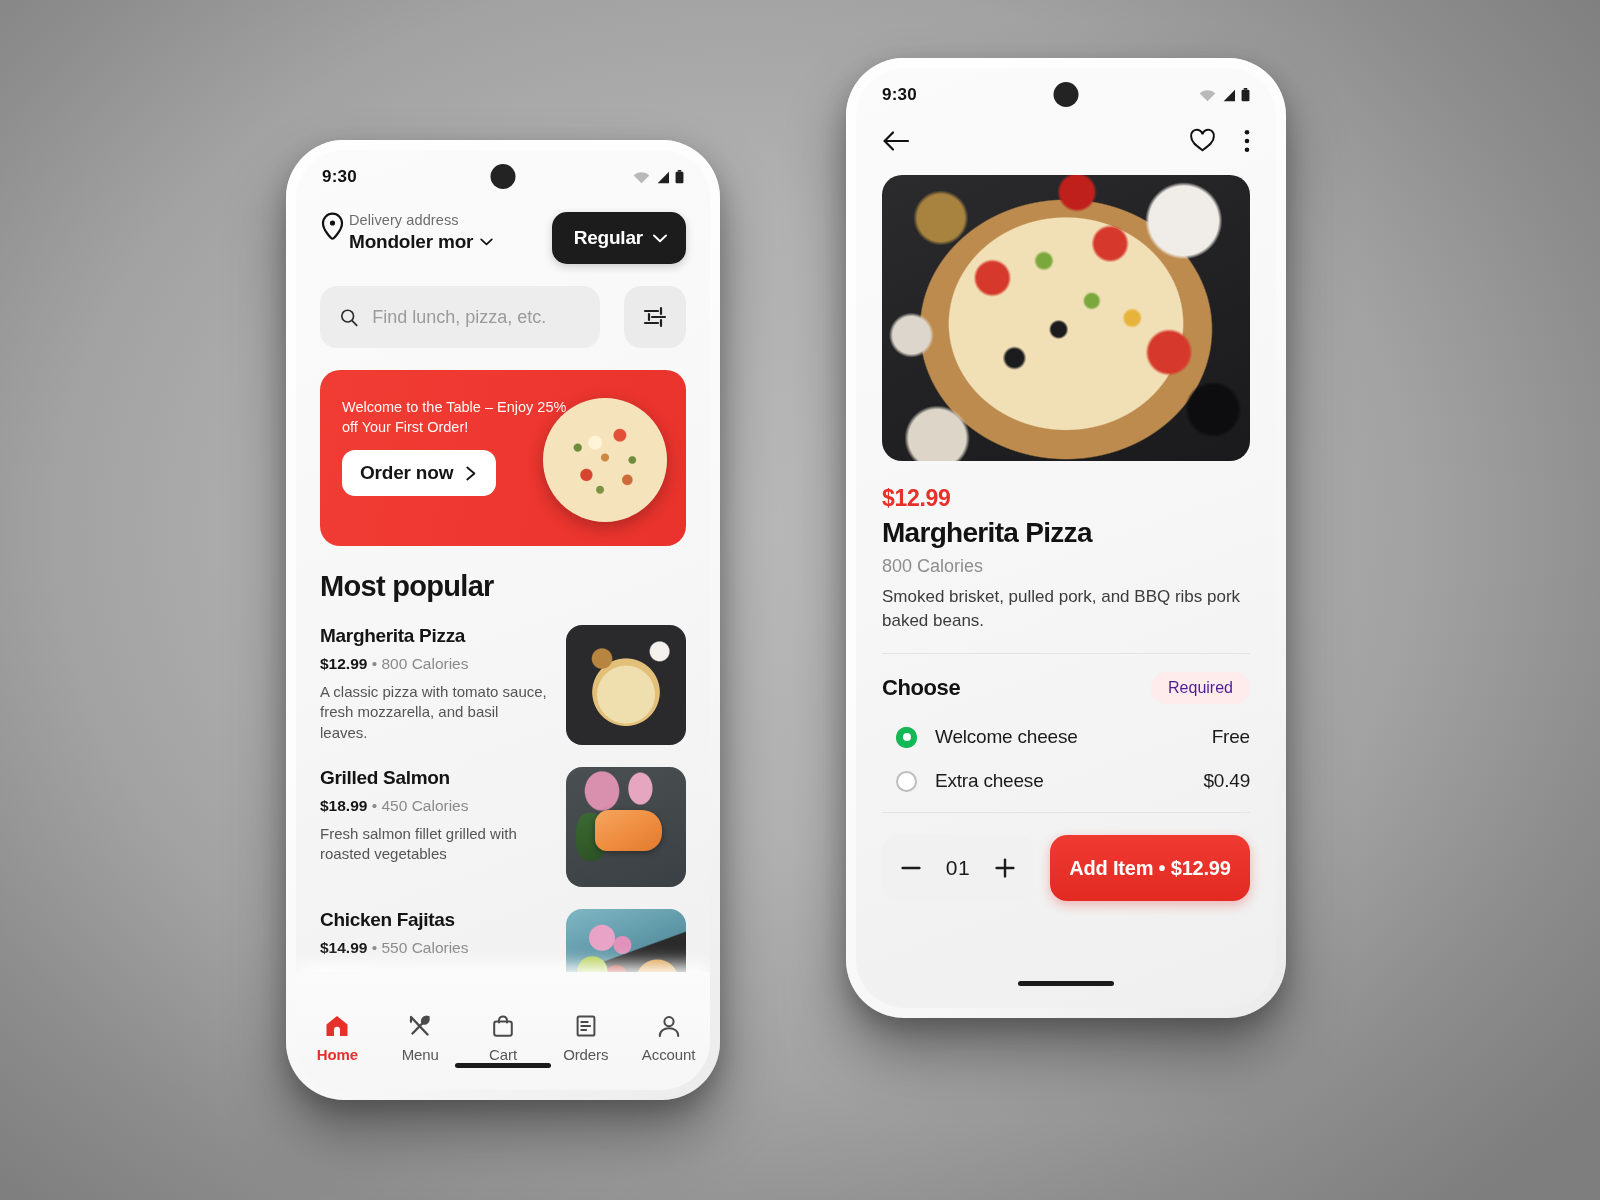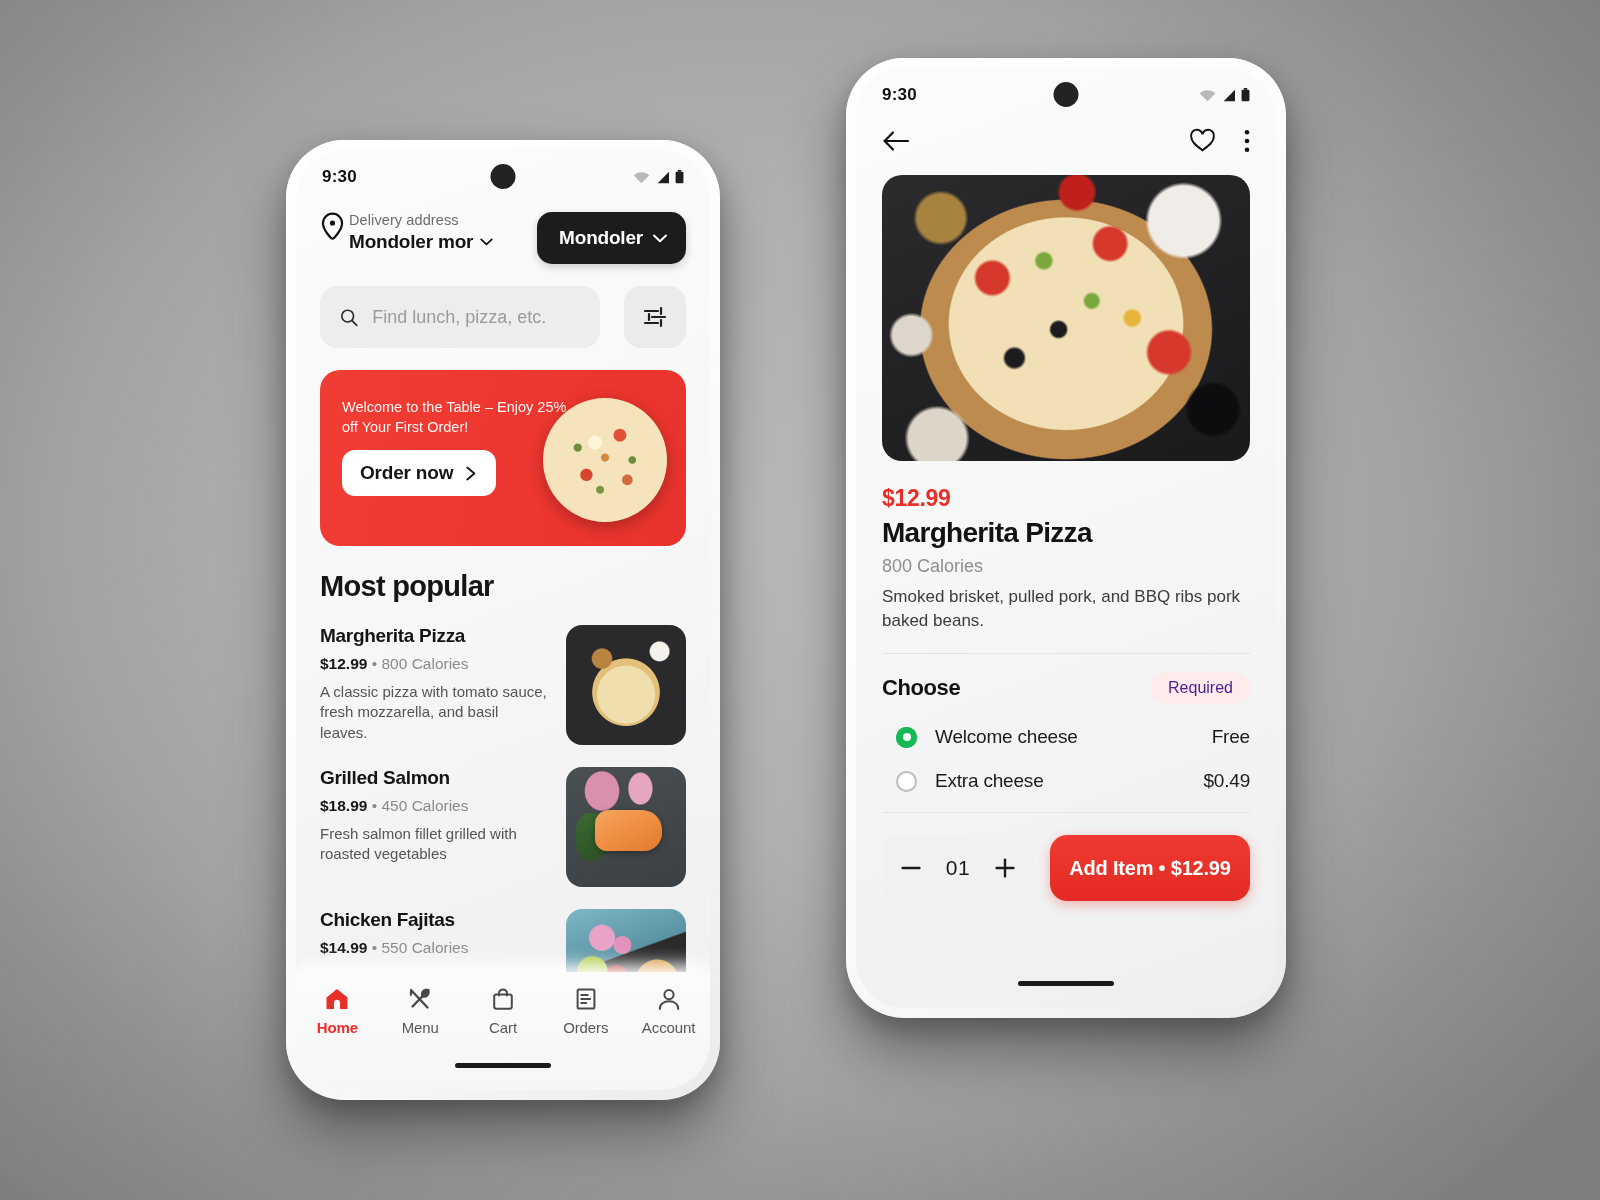--- a/index.html
+++ b/index.html
@@ -257,21 +257,21 @@
     position: relative;
   }
 
   
   .bottom-nav {
     position: absolute;
     left: 0; right: 0; bottom: 0;
     height: 118px;
     background: linear-gradient(180deg,#fbfbfb 0%, #f6f6f6 100%);
     display: flex;
-    align-items: flex-start;
+    align-items: center;
     padding-top: 14px;
     box-shadow: 0 -8px 16px rgba(255,255,255,.95);
   }
   .nav-item {
     flex: 1;
     display: flex;
     flex-direction: column;
     align-items: center;
     gap: 7px;
     cursor: pointer;
@@ -426,21 +426,21 @@
       <div class="addr-text">
         <span class="addr-label">Delivery address</span>
         <div class="addr-value-row">
           <span class="addr-value">Mondoler mor</span>
           <svg class="chev-sm" viewBox="0 0 14 9">
               <path d="M1 1.5 7 7.2l6-5.7" fill="none" stroke="#111" stroke-width="1.9" stroke-linecap="round" stroke-linejoin="round"></path>
             </svg>
         </div>
       </div>
       <div class="delivery-btn">
-        <span>Mondoler</span>
+        <span>Regular</span>
         <svg class="chev-w" viewBox="0 0 14 9">
             <path d="M1 1.5 7 7.2l6-5.7" fill="none" stroke="#fff" stroke-width="1.9" stroke-linecap="round" stroke-linejoin="round"></path>
           </svg>
       </div>
     </div>
 
     <div class="search-row">
       <div class="search-box">
         <svg width="21" height="21" viewBox="0 0 22 22">
           <circle cx="9.3" cy="9.3" r="7.1" fill="none" stroke="#2b2b2b" stroke-width="2"></circle>

